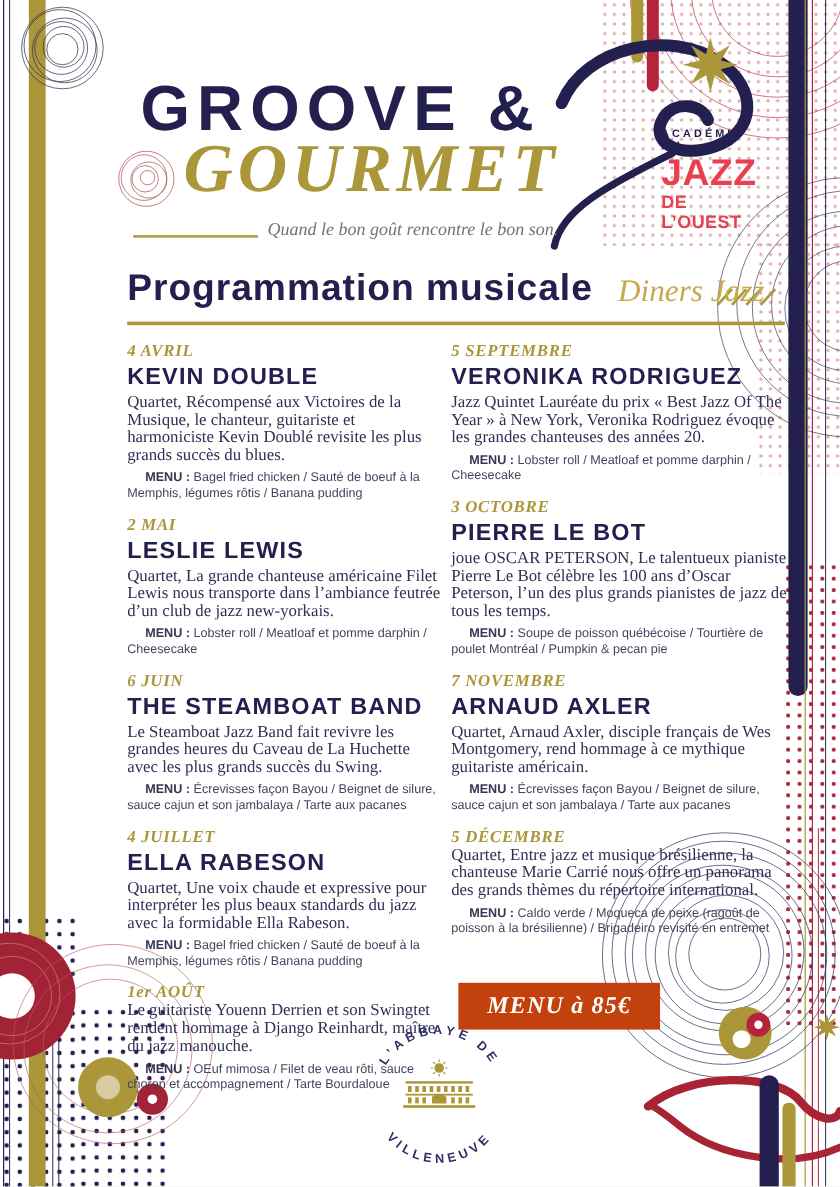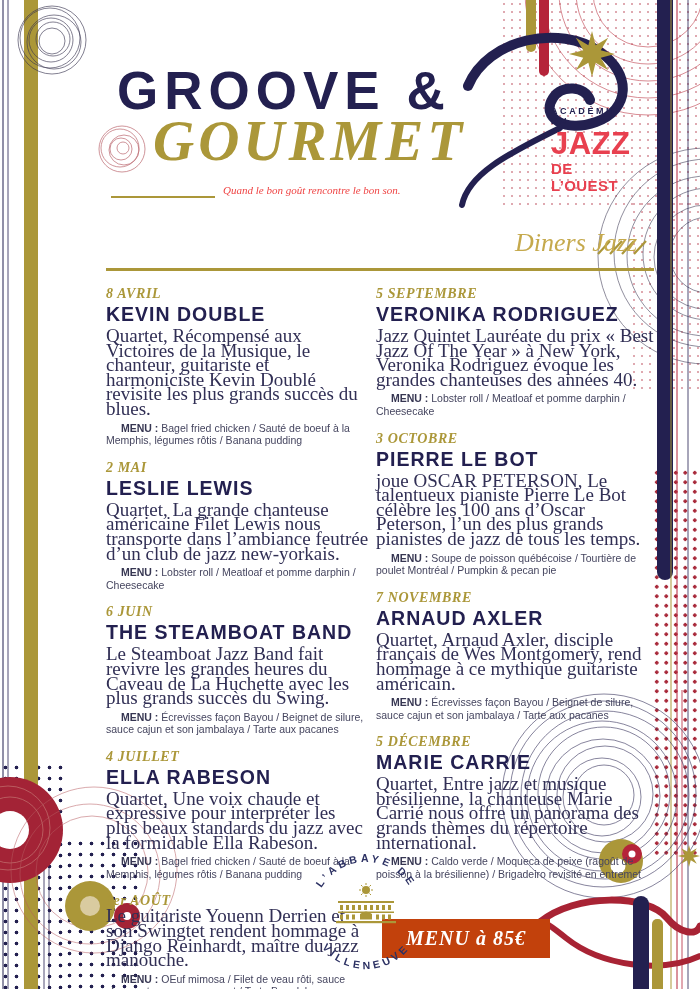--- a/index.html
+++ b/index.html
@@ -12,38 +12,38 @@
   .dots-red{background-image:radial-gradient(circle,#a8293a 1.5px,transparent 1.9px);background-size:9.5px 9.5px;}
 
   
   .decor-svg{position:absolute;left:0;top:0;z-index:2;}
 
   
   .content{position:absolute;left:0;top:0;width:700px;height:989px;z-index:3;margin-left:11px;}
   .groove{position:absolute;left:106px;top:60px;font-size:53px;font-weight:bold;color:#232050;letter-spacing:6px;font-family:"Liberation Sans",sans-serif;}
   .gourmet{position:absolute;left:142px;top:108px;font-size:57px;font-style:italic;font-weight:bold;color:#ab9739;letter-spacing:4px;font-family:"Liberation Serif",serif;}
   .tagline-line{position:absolute;left:100px;top:196px;width:104px;height:2px;background:#ab9739;}
-  .tagline{position:absolute;left:212px;top:184px;font-size:11px;font-style:italic;color:#ef4444;font-family:"Liberation Serif",serif;}
+  .tagline{position:absolute;left:212px;top:184px;font-size:15px;font-style:italic;color:#737373;font-family:"Liberation Serif",serif;}
 
   .badge{position:absolute;left:540px;top:106px;width:92px;text-align:left;}
   .badge-top{font-size:9px;font-weight:bold;color:#232050;letter-spacing:2.6px;}
   .badge-jazz{font-size:31px;font-weight:bold;color:#e8404f;letter-spacing:.5px;line-height:31px;margin-top:2px;}
   .badge-bottom{font-size:15px;font-weight:bold;color:#e8404f;letter-spacing:.4px;margin-top:1px;}
 
   .section-title{position:absolute;left:95px;top:222px;font-size:31px;font-weight:bold;color:#232050;letter-spacing:.8px;}
   .section-sub{position:absolute;left:504px;top:228px;font-size:26px;font-style:italic;color:#c5a94c;font-family:"Liberation Serif",serif;}
   .section-rule{position:absolute;left:95px;top:268px;width:548px;height:2.5px;background:#ab9739;}
 
   .col{position:absolute;top:286px;}
   .col-left{left:95px;width:264px;}
   .col-right{left:365px;width:280px;}
   .event{margin-bottom:13px;}
   .event-date{font-size:14px;font-weight:bold;font-style:italic;color:#ab9739;letter-spacing:.6px;font-family:"Liberation Serif",serif;}
   .event-artist{margin:1px 0 3px 0;font-size:19.5px;font-weight:bold;color:#232050;letter-spacing:1px;font-family:"Liberation Sans",sans-serif;}
-  .event-desc{margin:0;font-size:19px;line-height:14.6px;color:#312f55;font-family:"Liberation Serif",serif;}
+  .event-desc{margin:0;font-size:14px;line-height:14.6px;color:#312f55;font-family:"Liberation Serif",serif;}
   .event-menu{margin:5px 0 0 0;font-size:10.5px;line-height:12.6px;color:#45455f;font-family:"Liberation Sans",sans-serif;}
   .menu-prefix{font-weight:bold;color:#363652;padding-left:15px;}
 
   .price-btn{display:inline-block;margin:26px 0 0 6px;background:#c2410c;color:#ffffff;
     font-size:20px;font-weight:bold;font-style:italic;font-family:"Liberation Serif",serif;
     padding:8px 24px;letter-spacing:1px;border:none;cursor:pointer;}
 
   .abbey{position:absolute;left:287px;top:845px;}
 </style>
 </head>
@@ -180,26 +180,27 @@
     <div class="gourmet">GOURMET</div>
     <div class="tagline-line"></div>
     <div class="tagline">Quand le bon goût rencontre le bon son.</div>
 
     <div class="badge">
       <div class="badge-top">ACADÉMIE DU</div>
       <div class="badge-jazz">JAZZ</div>
       <div class="badge-bottom">DE L’OUEST</div>
     </div>
 
+    <div class="section-title">Programmation musicale</div>
     <div class="section-sub">Diners Jazz</div>
     <div class="section-rule"></div>
 
     <div class="col col-left">
       <article class="event">
-        <div class="event-date">8 AVRIL</div>
+        <div class="event-date">4 AVRIL</div>
         <h3 class="event-artist">KEVIN DOUBLE</h3>
         <p class="event-desc">Quartet, Récompensé aux Victoires de la Musique, le chanteur, guitariste et harmoniciste Kevin Doublé revisite les plus grands succès du blues.</p>
         <p class="event-menu"><strong class="menu-prefix">MENU :</strong> <span>Bagel fried chicken / Sauté de boeuf à la Memphis, légumes rôtis / Banana pudding</span></p>
       </article>
       <article class="event">
         <div class="event-date">2 MAI</div>
         <h3 class="event-artist">LESLIE LEWIS</h3>
         <p class="event-desc">Quartet, La grande chanteuse américaine Filet Lewis nous transporte dans l’ambiance feutrée d’un club de jazz new-yorkais.</p>
         <p class="event-menu"><strong class="menu-prefix">MENU :</strong> <span>Lobster roll / Meatloaf et pomme darphin / Cheesecake</span></p>
       </article>
@@ -219,38 +220,37 @@
         <div class="event-date">1er AOÛT</div>
         <p class="event-desc">Le guitariste Youenn Derrien et son Swingtet rendent hommage à Django Reinhardt, maître du jazz manouche.</p>
         <p class="event-menu"><strong class="menu-prefix">MENU :</strong> <span>OEuf mimosa / Filet de veau rôti, sauce choron et accompagnement / Tarte Bourdaloue</span></p>
       </article>
     </div>
 
     <div class="col col-right">
       <article class="event">
         <div class="event-date">5 SEPTEMBRE</div>
         <h3 class="event-artist">VERONIKA RODRIGUEZ</h3>
-        <p class="event-desc">Jazz Quintet Lauréate du prix « Best Jazz Of The Year » à New York, Veronika Rodriguez évoque les grandes chanteuses des années 40.</p>
+        <p class="event-desc">Jazz Quintet Lauréate du prix « Best Jazz Of The Year » à New York, Veronika Rodriguez évoque les grandes chanteuses des années 20.</p>
         <p class="event-menu"><strong class="menu-prefix">MENU :</strong> <span>Lobster roll / Meatloaf et pomme darphin / Cheesecake</span></p>
       </article>
       <article class="event">
         <div class="event-date">3 OCTOBRE</div>
         <h3 class="event-artist">PIERRE LE BOT</h3>
         <p class="event-desc">joue OSCAR PETERSON, Le talentueux pianiste Pierre Le Bot célèbre les 100 ans d’Oscar Peterson, l’un des plus grands pianistes de jazz de tous les temps.</p>
         <p class="event-menu"><strong class="menu-prefix">MENU :</strong> <span>Soupe de poisson québécoise / Tourtière de poulet Montréal / Pumpkin &amp; pecan pie</span></p>
       </article>
       <article class="event">
         <div class="event-date">7 NOVEMBRE</div>
         <h3 class="event-artist">ARNAUD AXLER</h3>
         <p class="event-desc">Quartet, Arnaud Axler, disciple français de Wes Montgomery, rend hommage à ce mythique guitariste américain.</p>
         <p class="event-menu"><strong class="menu-prefix">MENU :</strong> <span>Écrevisses façon Bayou / Beignet de silure, sauce cajun et son jambalaya / Tarte aux pacanes</span></p>
       </article>
       <article class="event">
         <div class="event-date">5 DÉCEMBRE</div>
-        <h3 class="event-artist">MARIE CARRIE</h3>
         <p class="event-desc">Quartet, Entre jazz et musique brésilienne, la chanteuse Marie Carrié nous offre un panorama des grands thèmes du répertoire international.</p>
         <p class="event-menu"><strong class="menu-prefix">MENU :</strong> <span>Caldo verde / Moqueca de peixe (ragoût de poisson à la brésilienne) / Brigadeiro revisité en entremet</span></p>
       </article>
       <button class="price-btn">MENU à 85€</button>
     </div>
 
     <div class="abbey">
       <svg width="136" height="136" viewBox="0 0 136 136">
         <defs>
           <path id="arcTop" d="M17,68 A51,51 0 0 1 119,68"></path>

